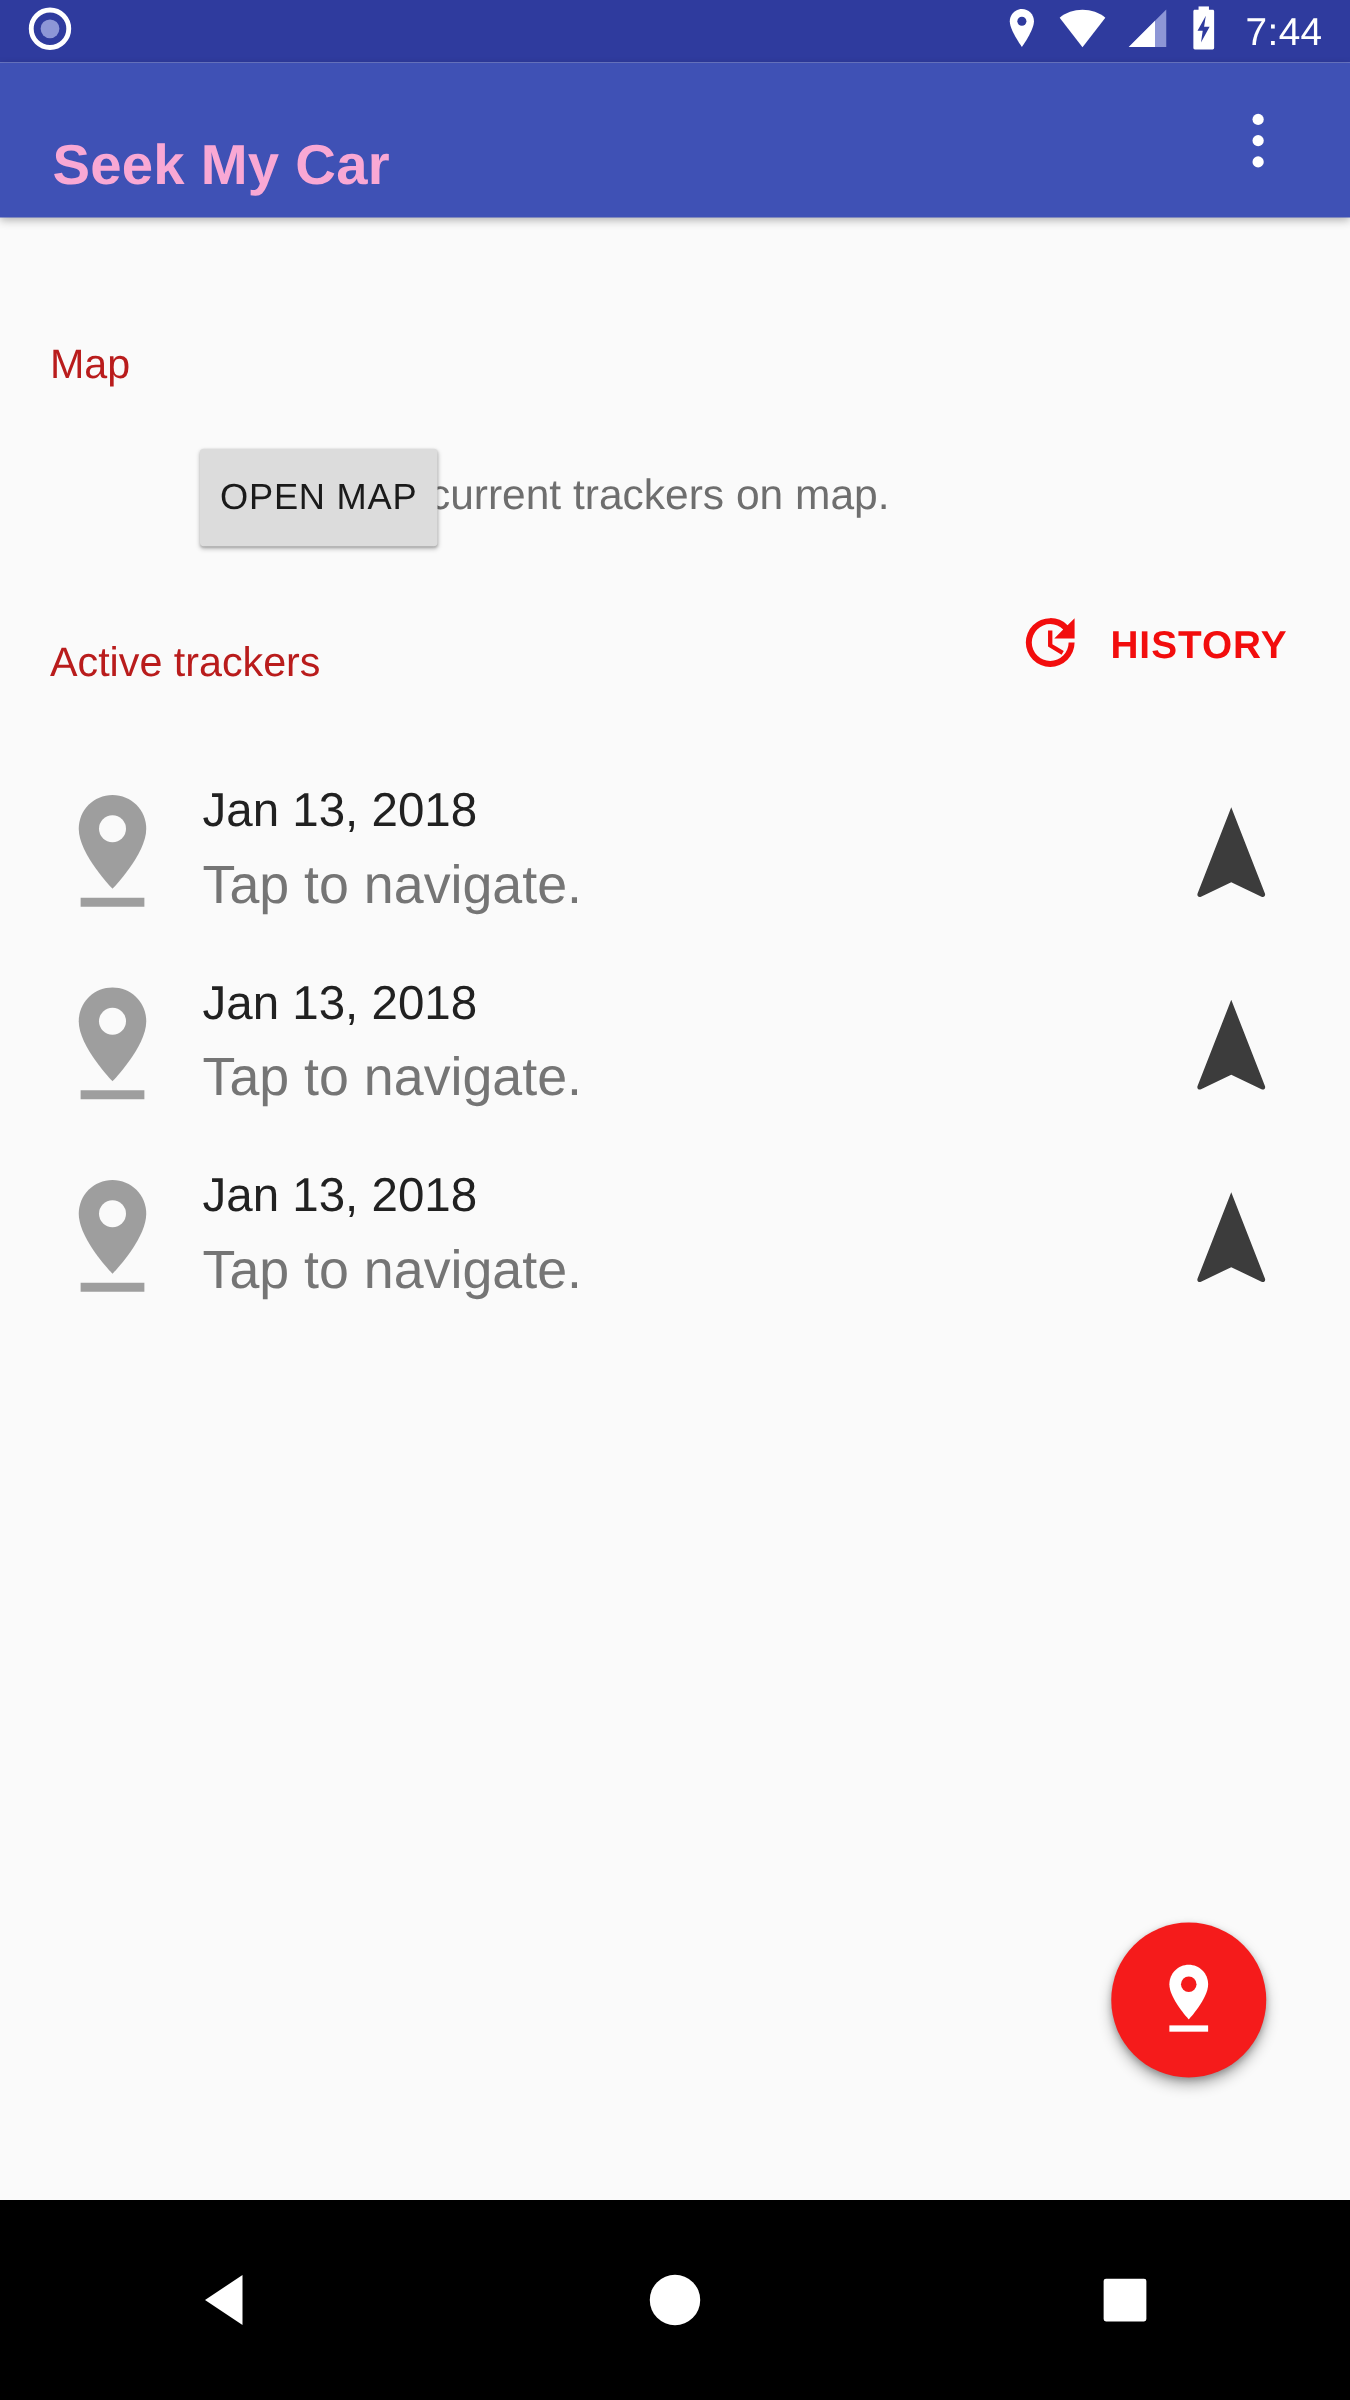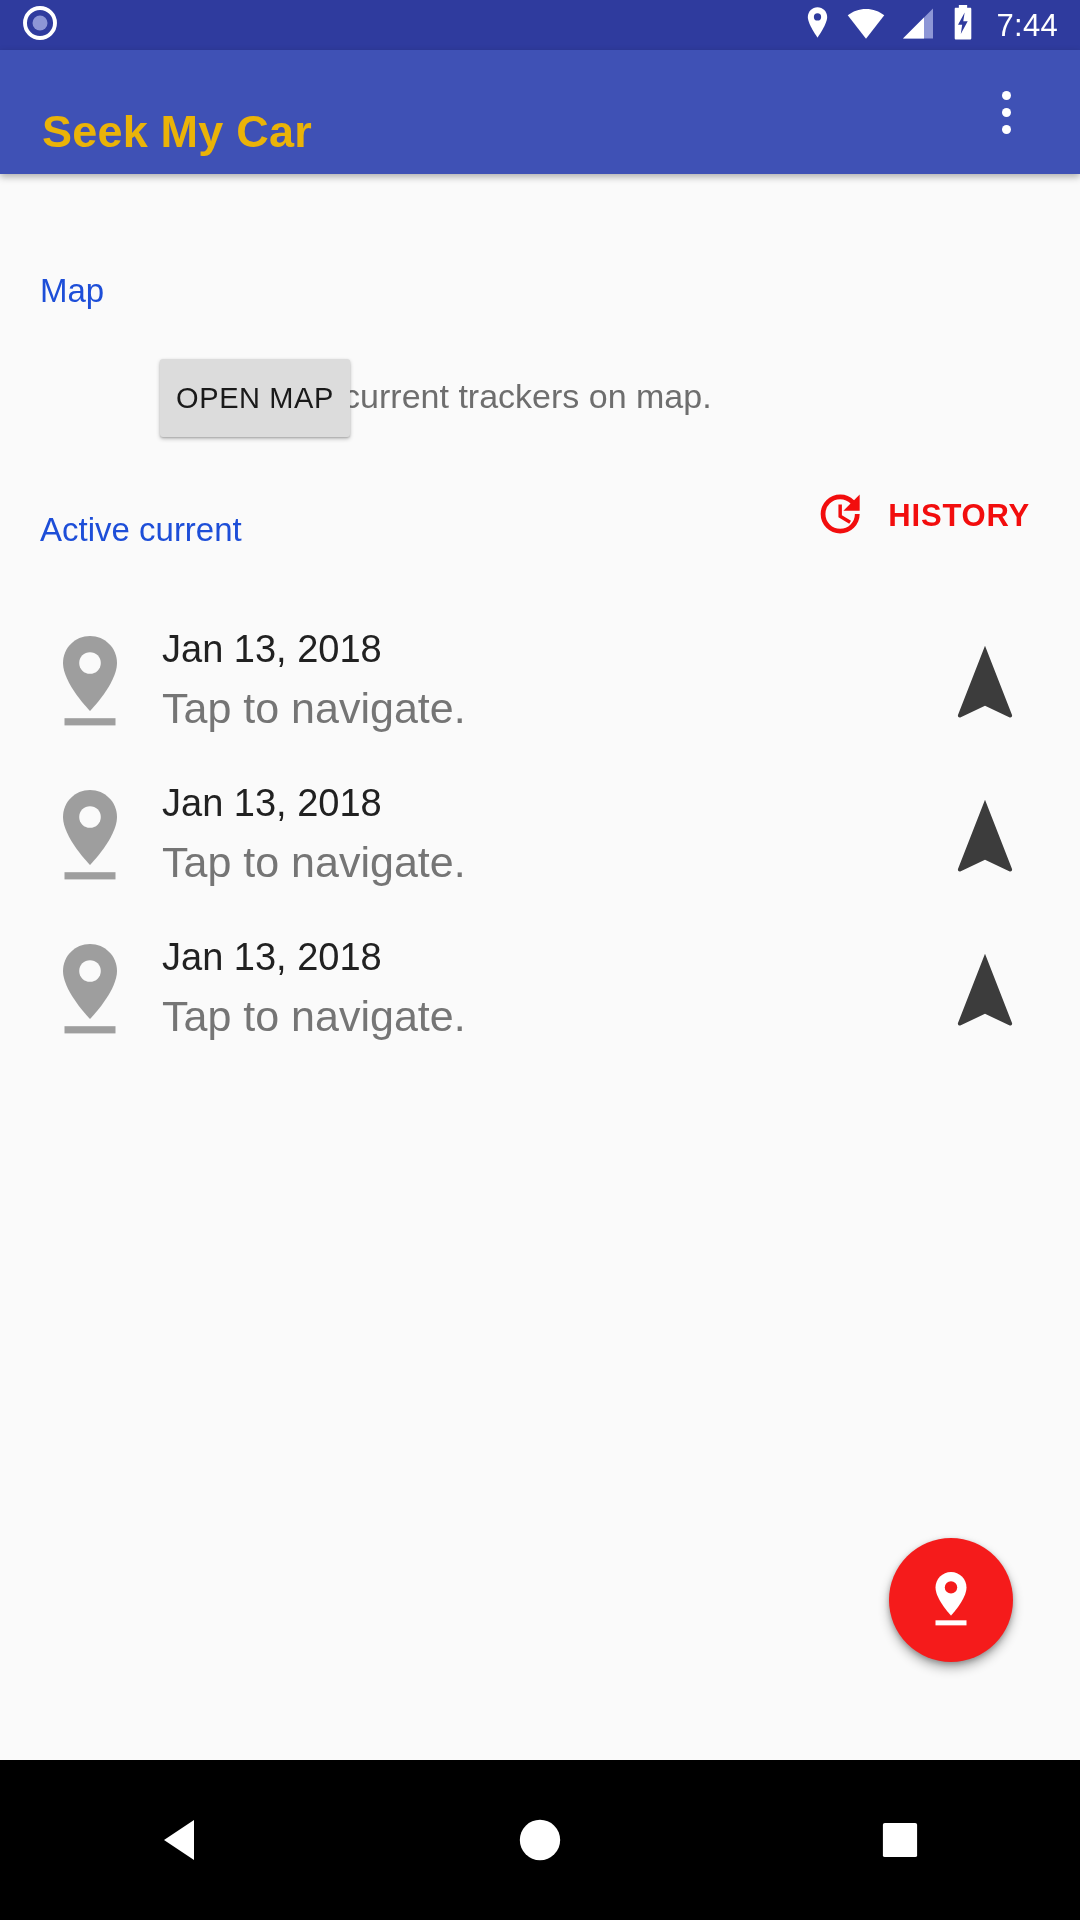--- a/index.html
+++ b/index.html
@@ -28,36 +28,36 @@
   
   .app-bar {
     position:absolute; top:50px; left:0; width:1080px; height:124px;
     background:#3F51B5;
     display:flex; align-items:center;
     padding:0 34px 0 42px;
     box-shadow:0 3px 7px rgba(0,0,0,0.30);
     z-index:5;
   }
   .app-title {
-    color:#eab308; font-size:45px; font-weight:bold; letter-spacing:0.2px;margin-top:40px;
+    color:#f9a8d4; font-size:45px; font-weight:bold; letter-spacing:0.2px;margin-top:40px;
   }
   .overflow-btn {
     margin-left:auto; width:80px; height:96px;
     display:flex; flex-direction:column; align-items:center; justify-content:center;
     gap:8px;
   }
   .overflow-btn i { display:block; width:9px; height:9px; border-radius:50%; background:#FFFFFF; }
 
   
   .content {
     position:absolute; top:174px; left:0; width:1080px; bottom:160px;
     background:#FAFAFA;
   }
   .section-label {
-    position:absolute; color:#1d4ed8; font-size:33px;
+    position:absolute; color:#b91c1c; font-size:33px;
   }
   #map-label { left:40px; top:98px; }
 
   .map-desc {
     position:absolute; left:185px; top:203px;
     color:#6E6E6E; font-size:34px;
   }
   .open-map-btn {
     position:absolute; left:160px; top:185px;
     width:190px; height:78px;
@@ -164,21 +164,21 @@
   </div>
 
   <div class="content">
 
     <div class="section-label" id="map-label">Map</div>
 
     <div class="map-desc">View your current trackers on map.</div>
 
     <button class="open-map-btn">OPEN MAP</button>
 
-    <div class="section-label" id="trackers-label">Active current</div>
+    <div class="section-label" id="trackers-label">Active trackers</div>
 
     <button class="history-btn">
       <span>
         <svg width="52" height="52" viewBox="0 0 24 24">
           <path d="M13 3a9 9 0 1 0 9 9h-2.2A6.8 6.8 0 1 1 13 5.2c1.9 0 3.6.8 4.8 2L14.5 10.5H22V3l-2.6 2.6A8.97 8.97 0 0 0 13 3z" fill="#F20D0D"></path>
           <path d="M12.2 7.6h1.6v5l4.2 2.5-.8 1.4-5-3V7.6z" fill="#F20D0D"></path>
         </svg>
       </span>
       <span class="history-text">HISTORY</span>
     </button>

